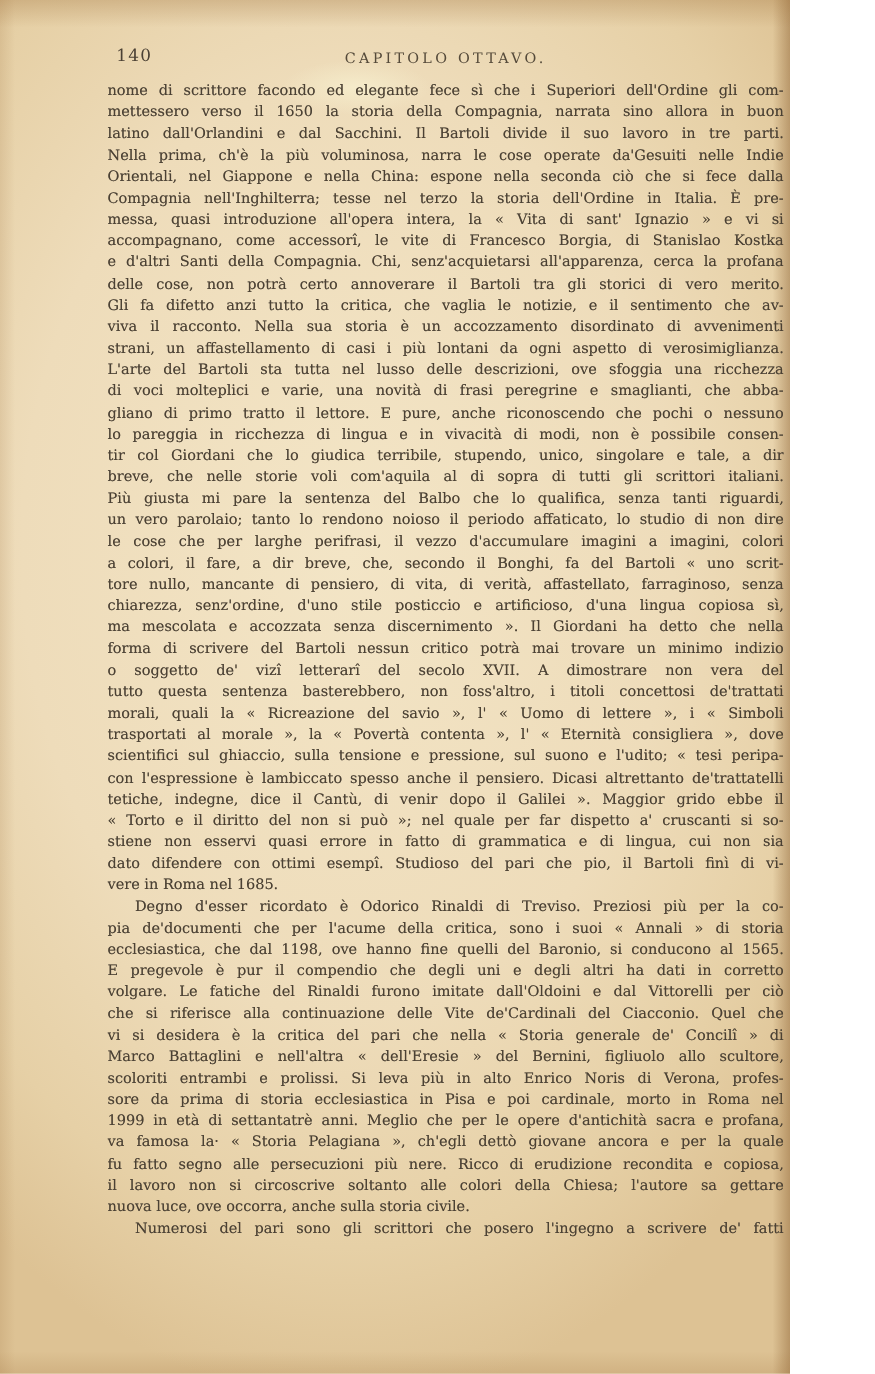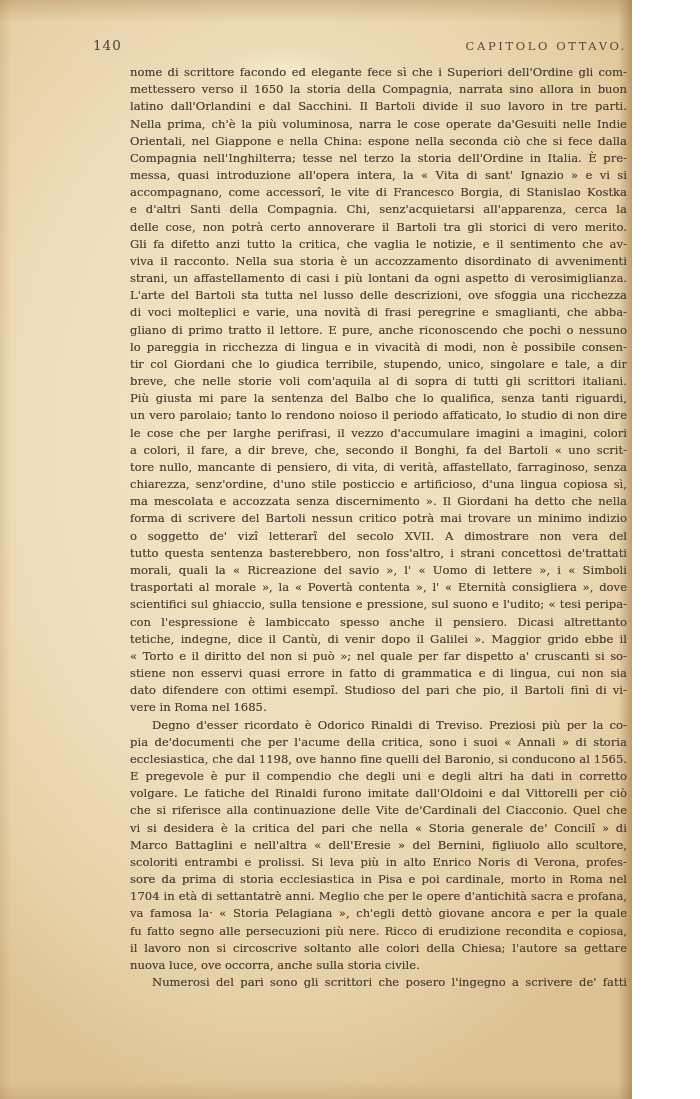--- a/index.html
+++ b/index.html
@@ -30,25 +30,25 @@
   }
   .header {
     position:relative; height:27px;
   }
   .pagenum {
     position:absolute; left:7px; top:1px;
     font-size:13.5px; letter-spacing:1px;
   }
   .runhead {
     position:absolute; left:0; right:0; top:3px;
-    text-align:right;
+    text-align:center;
     font-size:11.5px; letter-spacing:2.6px;
     color:#554a3a;
   }
-  .body-text { margin-top:1px;margin-left:44px; }
+  .body-text { margin-top:1px; }
   .line {
     height:17.18px; line-height:17.18px;
     font-size:11.6px;
     text-align:justify;
     text-align-last:justify;
     overflow:hidden;
     white-space:normal;
     text-shadow:0 0 0.4px rgba(75,65,52,0.55);
   }
   .line.nofill { text-align-last:left; }
@@ -87,41 +87,41 @@
         <div class="line">breve, che nelle storie voli com'aquila al di sopra di tutti gli scrittori italiani.</div>
         <div class="line">Più giusta mi pare la sentenza del Balbo che lo qualifica, senza tanti riguardi,</div>
         <div class="line">un vero parolaio; tanto lo rendono noioso il periodo affaticato, lo studio di non dire</div>
         <div class="line">le cose che per larghe perifrasi, il vezzo d'accumulare imagini a imagini, colori</div>
         <div class="line">a colori, il fare, a dir breve, che, secondo il Bonghi, fa del Bartoli « uno scrit-</div>
         <div class="line">tore nullo, mancante di pensiero, di vita, di verità, affastellato, farraginoso, senza</div>
         <div class="line">chiarezza, senz'ordine, d'uno stile posticcio e artificioso, d'una lingua copiosa sì,</div>
         <div class="line">ma mescolata e accozzata senza discernimento ». Il Giordani ha detto che nella</div>
         <div class="line">forma di scrivere del Bartoli nessun critico potrà mai trovare un minimo indizio</div>
         <div class="line">o soggetto de' vizî letterarî del secolo XVII. A dimostrare non vera del</div>
-        <div class="line">tutto questa sentenza basterebbero, non foss'altro, i strani concettosi de'trattati</div>
+        <div class="line">tutto questa sentenza basterebbero, non foss'altro, i titoli concettosi de'trattati</div>
         <div class="line">morali, quali la « Ricreazione del savio », l' « Uomo di lettere », i « Simboli</div>
         <div class="line">trasportati al morale », la « Povertà contenta », l' « Eternità consigliera », dove</div>
         <div class="line">scientifici sul ghiaccio, sulla tensione e pressione, sul suono e l'udito; « tesi peripa-</div>
         <div class="line">con l'espressione è lambiccato spesso anche il pensiero. Dicasi altrettanto de'trattatelli</div>
         <div class="line">tetiche, indegne, dice il Cantù, di venir dopo il Galilei ». Maggior grido ebbe il</div>
         <div class="line">« Torto e il diritto del non si può »; nel quale per far dispetto a' cruscanti si so-</div>
         <div class="line">stiene non esservi quasi errore in fatto di grammatica e di lingua, cui non sia</div>
         <div class="line">dato difendere con ottimi esempî. Studioso del pari che pio, il Bartoli finì di vi-</div>
         <div class="line nofill">vere in Roma nel 1685.</div>
         <div class="line indent">Degno d'esser ricordato è Odorico Rinaldi di Treviso. Preziosi più per la co-</div>
         <div class="line">pia de'documenti che per l'acume della critica, sono i suoi « Annali » di storia</div>
         <div class="line">ecclesiastica, che dal 1198, ove hanno fine quelli del Baronio, si conducono al 1565.</div>
         <div class="line">E pregevole è pur il compendio che degli uni e degli altri ha dati in corretto</div>
         <div class="line">volgare. Le fatiche del Rinaldi furono imitate dall'Oldoini e dal Vittorelli per ciò</div>
         <div class="line">che si riferisce alla continuazione delle Vite de'Cardinali del Ciacconio. Quel che</div>
         <div class="line">vi si desidera è la critica del pari che nella « Storia generale de' Concilî » di</div>
         <div class="line">Marco Battaglini e nell'altra « dell'Eresie » del Bernini, figliuolo allo scultore,</div>
         <div class="line">scoloriti entrambi e prolissi. Si leva più in alto Enrico Noris di Verona, profes-</div>
         <div class="line">sore da prima di storia ecclesiastica in Pisa e poi cardinale, morto in Roma nel</div>
-        <div class="line">1704 in età di settantatrè anni. Meglio che per le opere d'antichità sacra e profana,</div>
+        <div class="line">1999 in età di settantatrè anni. Meglio che per le opere d'antichità sacra e profana,</div>
         <div class="line">va famosa la· « Storia Pelagiana », ch'egli dettò giovane ancora e per la quale</div>
         <div class="line">fu fatto segno alle persecuzioni più nere. Ricco di erudizione recondita e copiosa,</div>
         <div class="line">il lavoro non si circoscrive soltanto alle colori della Chiesa; l'autore sa gettare</div>
         <div class="line nofill">nuova luce, ove occorra, anche sulla storia civile.</div>
         <div class="line indent">Numerosi del pari sono gli scrittori che posero l'ingegno a scrivere de' fatti</div>
       </div>
   </div>
 </div>
 
 </body></html>

